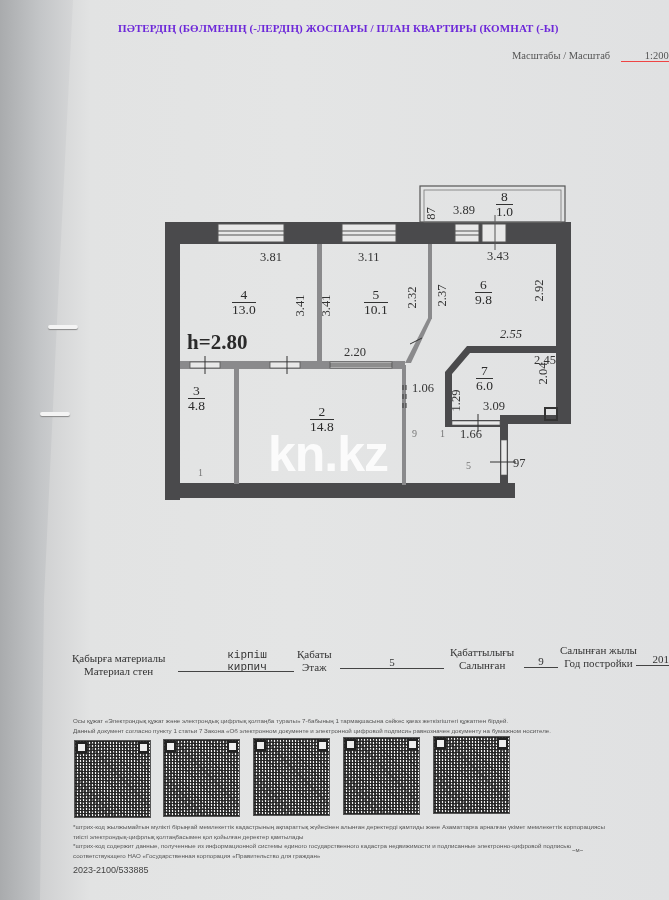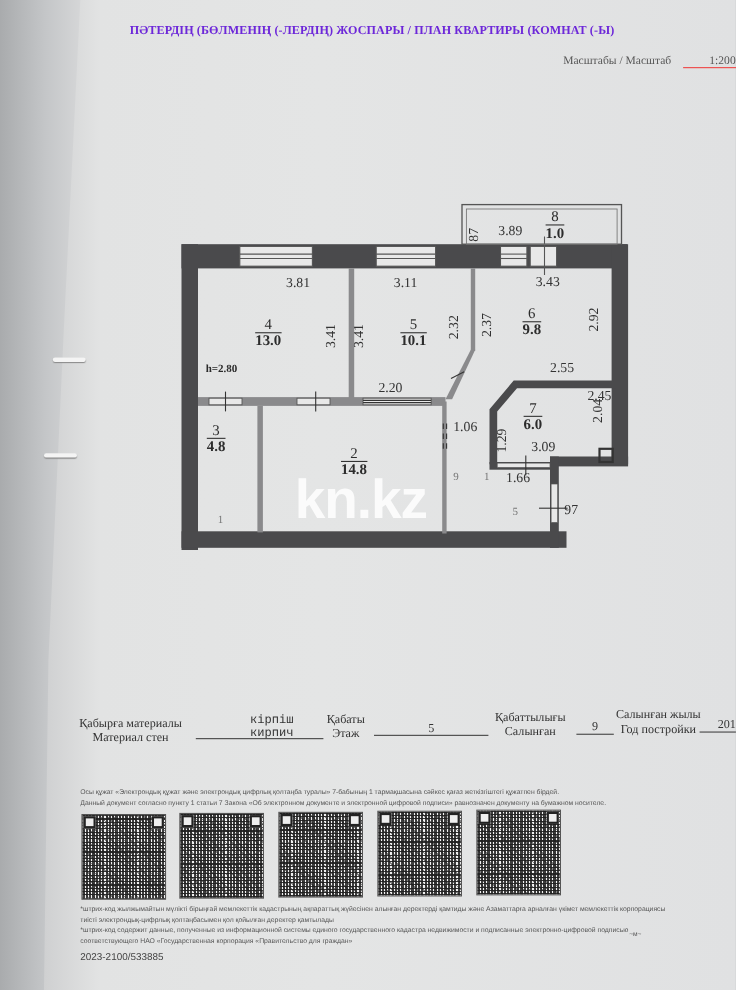--- a/index.html
+++ b/index.html
@@ -34,22 +34,22 @@
 
   
   .plan { position: absolute; left: 0; top: 0; width: 669px; height: 520px; }
   .plan svg { position: absolute; left: 0; top: 0; }
   .dim {
     position: absolute; font-family: "Liberation Serif", serif; font-size: 12.5px; color: #333; white-space: nowrap;
   }
   .dim.vert { transform: rotate(-90deg); transform-origin: center center; }
   .room-label { position: absolute; text-align: center; font-size: 13.5px; color: #2c2c2c; line-height: 14px; }
   .room-label .num { display: block; border-bottom: 1px solid #333; padding: 0 2px; }
-  .room-label .area { display: block; font-weight: bold; }
-  .height-label { position: absolute; left: 187px; top: 330px; font-weight: bold; font-size: 10px; color: #2a2a2a; }
+  .room-label .area { display: block; }
+  .height-label { position: absolute; left: 187px; top: 330px; font-weight: bold; font-size: 21px; color: #2a2a2a; }
   .faint { position: absolute; font-size: 10px; color: #777; }
   .watermark {
     position: absolute; left: 268px; top: 425px; font-family: "Liberation Sans", sans-serif;
     font-weight: bold; font-size: 50px; color: rgba(255,255,255,0.85); letter-spacing: -1px;
   }
 
   
   .info-label { position: absolute; font-size: 11px; color: #333; text-align: center; line-height: 13px; white-space: nowrap; }
   .info-line { position: absolute; height: 1px; background: #444; }
   .info-val { position: absolute; font-size: 11px; color: #333; text-align: center; white-space: nowrap; }
@@ -161,21 +161,21 @@
 
   <div class="dim" style="left:228px; top:250px;margin-left:32px;">3.81</div>
   <div class="dim vert" style="left:290px; top:298px;">3.41</div>
   <div class="dim" style="left:358px; top:250px;">3.11</div>
   <div class="dim vert" style="left:316px; top:298px;">3.41</div>
   <div class="dim vert" style="left:402px; top:290px;">2.32</div>
   <div class="dim" style="left:344px; top:345px;">2.20</div>
   <div class="dim vert" style="left:432px; top:288px;">2.37</div>
   <div class="dim" style="left:487px; top:249px;">3.43</div>
   <div class="dim vert" style="left:529px; top:283px;">2.92</div>
-  <div class="dim" style="left:500px; top:327px;">2.55</div>
+  <div class="dim" style="left:500px; top:327px;font-style:italic;">2.55</div>
   <div class="dim" style="left:453px; top:203px;">3.89</div>
   <div class="dim vert" style="left:425px; top:206px;">87</div>
   <div class="dim" style="left:502px; top:353px;margin-left:32px;">2.45</div>
   <div class="dim vert" style="left:533px; top:366px;">2.04</div>
   <div class="dim vert" style="left:446px; top:393px;">1.29</div>
   <div class="dim" style="left:483px; top:399px;">3.09</div>
   <div class="dim" style="left:412px; top:381px;">1.06</div>
   <div class="dim" style="left:460px; top:427px;">1.66</div>
   <div class="dim" style="left:513px; top:456px;">97</div>
 

